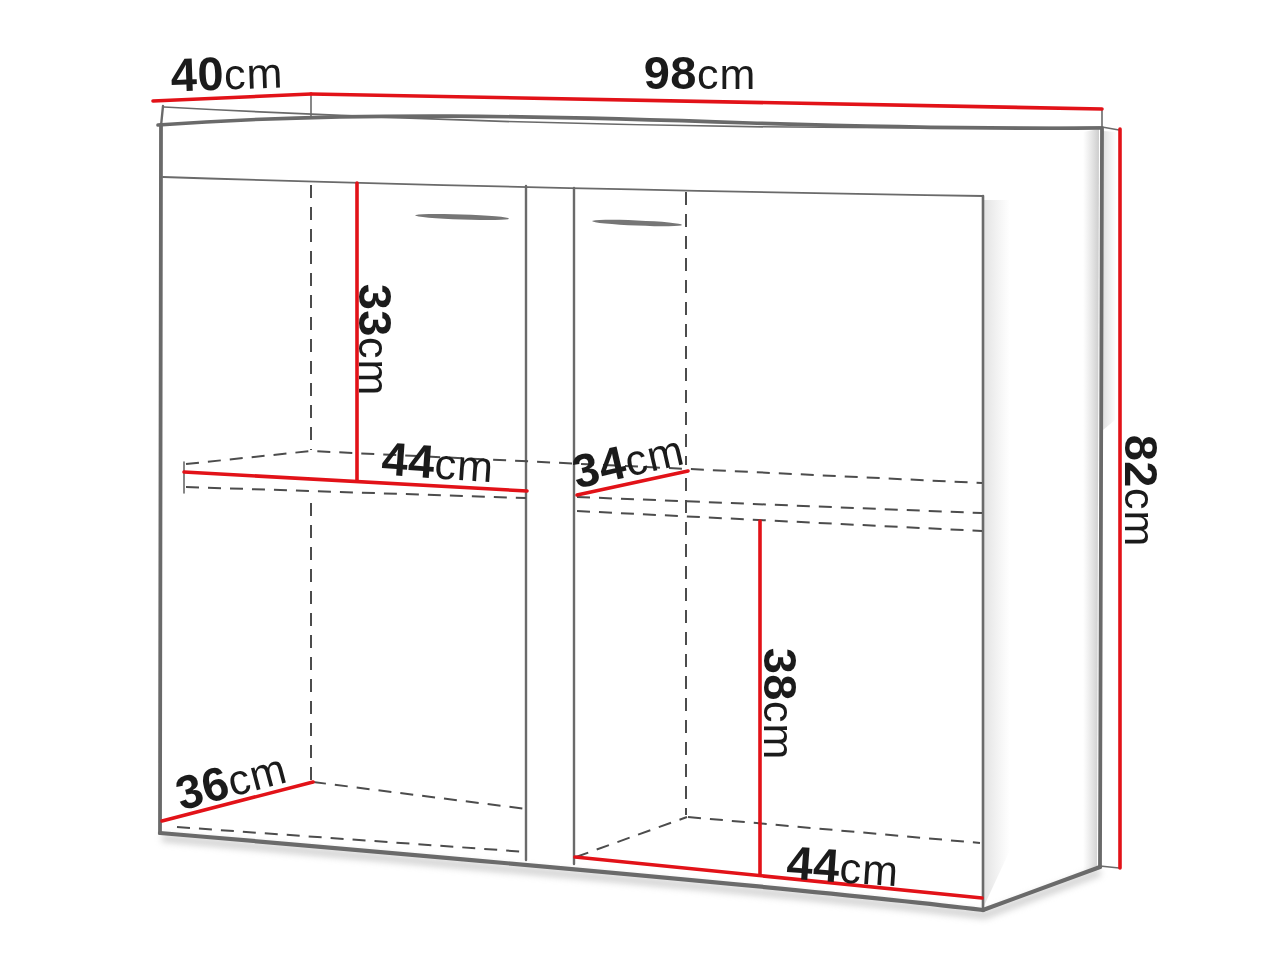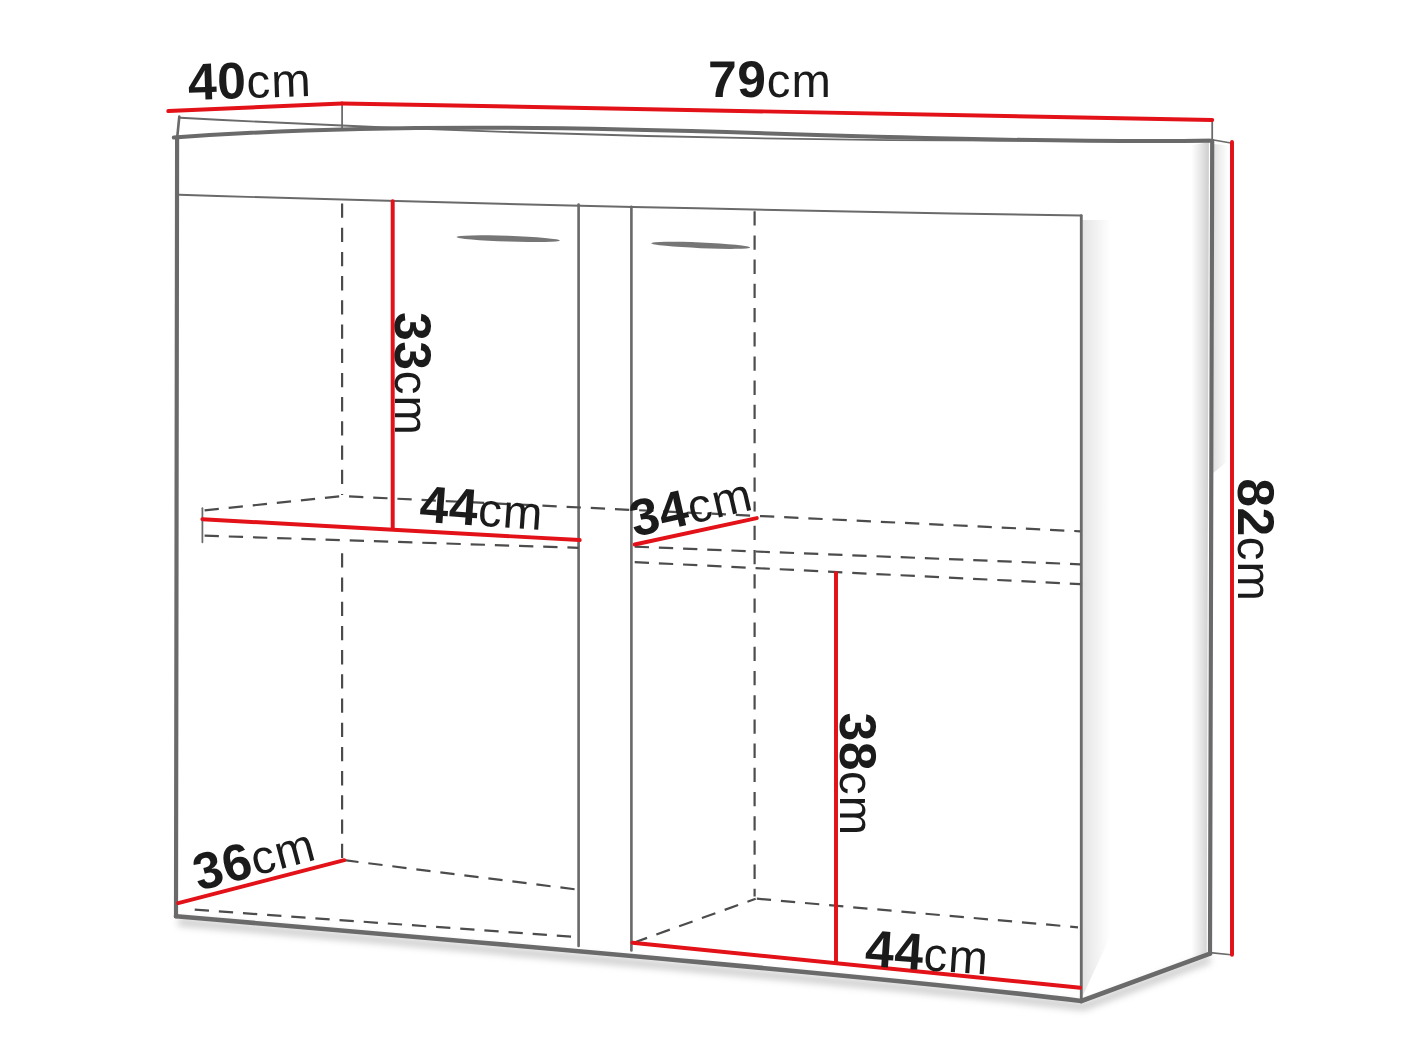--- a/index.html
+++ b/index.html
@@ -118,21 +118,21 @@
       <path d="M575,857 L982,898"></path>
       <path d="M162,821 L313,782"></path>
     </g>
   </svg>
 
   <div class="dim" style="left:227px;top:73px;--rot:-2deg">
     <span class="num">40</span><span class="unit">cm</span>
   </div>
 
   <div class="dim" style="left:700px;top:72px;--rot:0deg">
-    <span class="num">79</span><span class="unit">cm</span>
+    <span class="num">98</span><span class="unit">cm</span>
   </div>
 
   <div class="dim" style="left:1141px;top:491px;--rot:90deg">
     <span class="num">82</span><span class="unit">cm</span>
   </div>
 
   <div class="dim" style="left:375px;top:340px;--rot:90deg">
     <span class="num">33</span><span class="unit">cm</span>
   </div>
 

